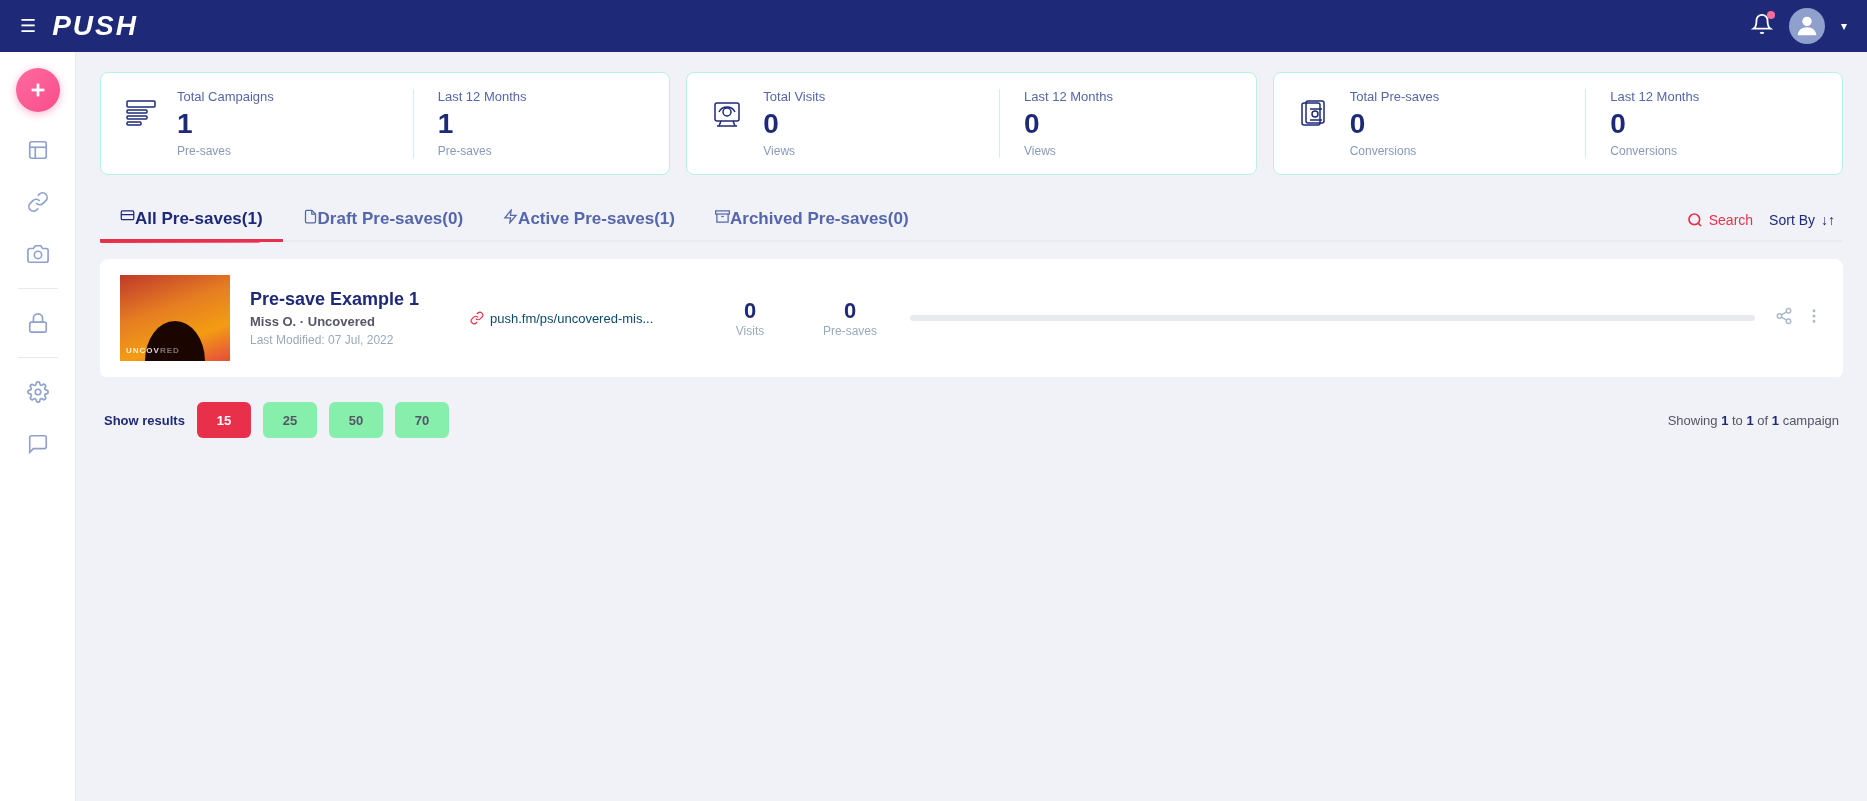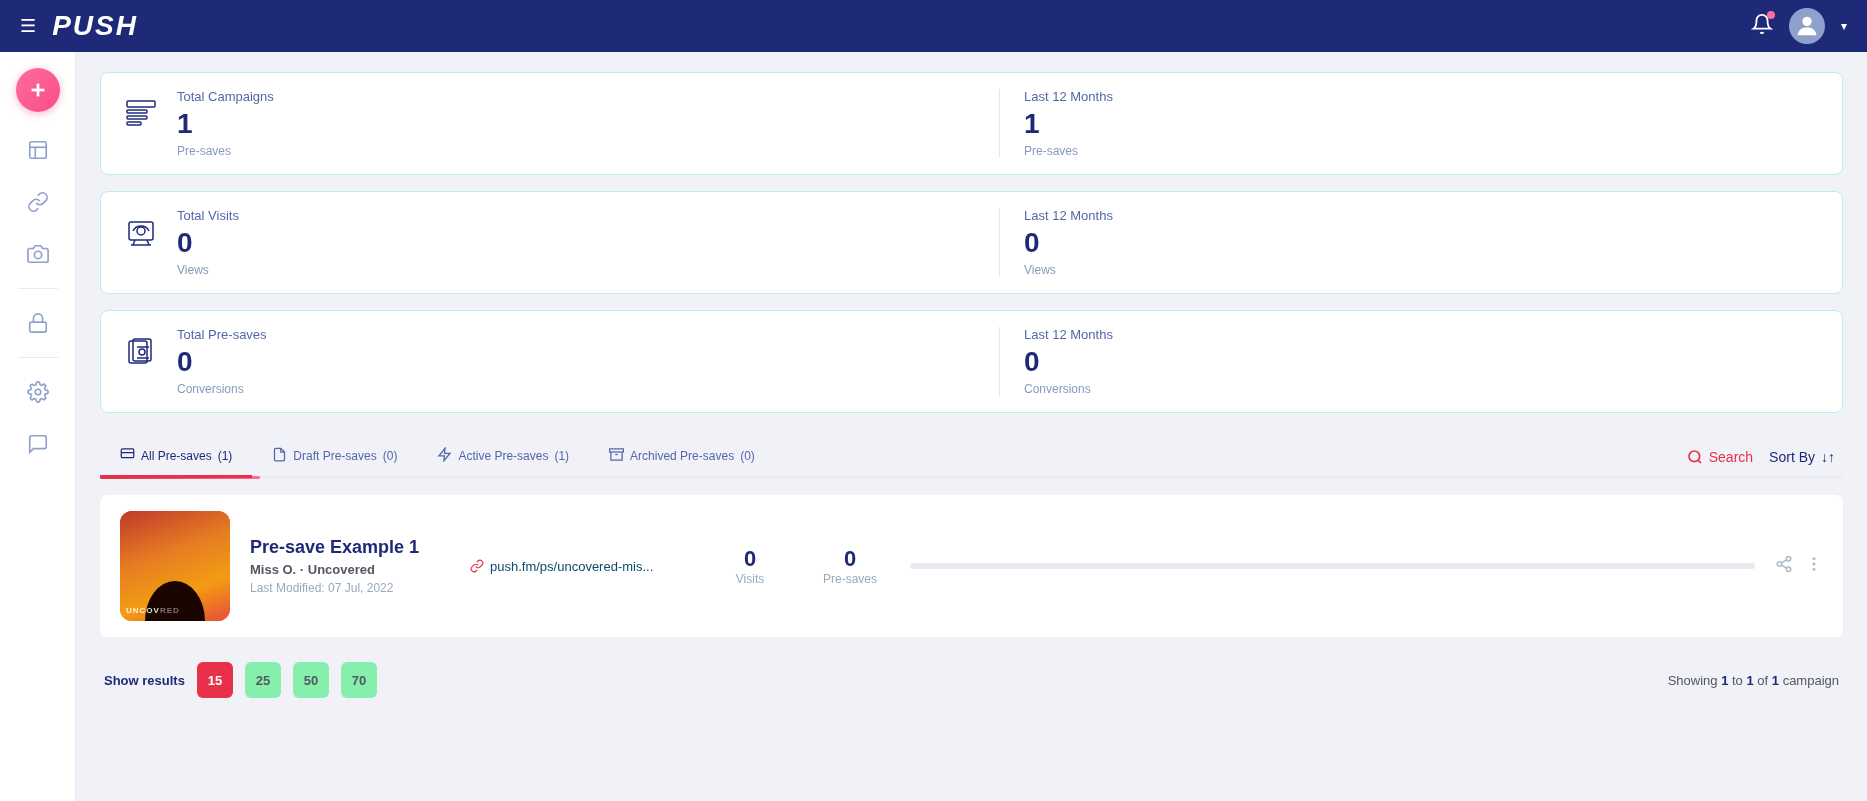--- a/index.html
+++ b/index.html
@@ -52,21 +52,21 @@
       width: 44px; height: 44px; border-radius: 10px;
       display: flex; align-items: center; justify-content: center;
       cursor: pointer; color: #8fa0cc;
     }
     .sidebar-divider { width: 40px; height: 1px; background: #e8eaf0; margin: 4px 0; }
 
     
     .content { flex: 1; overflow-y: auto; padding: 20px 24px; }
 
     
-    .stats-row { display: flex; gap: 16px; margin-bottom: 24px; flex-direction: column; }
+    .stats-row { display: flex; gap: 16px; margin-bottom: 24px; }
     .stat-card {
       background: white;
       border: 1.5px solid #b8f0e8;
       border-radius: 8px;
       padding: 16px 20px;
       flex: 1;
       display: flex;
       gap: 16px;
       align-items: flex-start;
     }
@@ -76,39 +76,39 @@
     .stat-card-value { font-size: 28px; font-weight: 700; color: #1e2a78; }
     .stat-card-sub { font-size: 12px; color: #8899bb; margin-top: 4px; }
 
     
     .tabs-row {
       display: flex; align-items: center; gap: 0;
       border-bottom: 2px solid #e8eaf0;
       margin-bottom: 0;
     }
     .tab {
-      display: flex; align-items: center; gap: 6px;
+      display: flex; align-items: center; 
       padding: 10px 20px; cursor: pointer;
-      font-size: 12px; color: #5566aa; font-weight: 400;
+      font-size: 17px; color: #5566aa; font-weight: 700;
       border-bottom: 3px solid transparent;
       margin-bottom: -2px;
     }
     .tab.active { color: #1e2a78; border-bottom-color: #e8304a; }
     .tabs-spacer { flex: 1; }
     .tabs-actions { display: flex; align-items: center; gap: 16px; padding-right: 8px; }
     .search-btn { display: flex; align-items: center; gap: 6px; color: #e8304a; font-size: 14px; font-weight: 500; cursor: pointer; }
     .sort-btn { display: flex; align-items: center; gap: 6px; color: #1e2a78; font-size: 14px; font-weight: 500; cursor: pointer; justify-content: flex-end; }
 
     
     .campaign-list { background: white; border-radius: 8px; margin-top: 16px; overflow: hidden; }
     .campaign-row {
       display: flex; align-items: center; gap: 20px;
       padding: 16px 20px; border-bottom: 1px solid #f0f2f8;
     }
-    .campaign-thumb { width: 110px; height: 110px; border-radius: 12px; overflow: hidden; flex-shrink: 0; }
+    .campaign-thumb { width: 110px; height: 86px; border-radius: 1px; overflow: hidden; flex-shrink: 0; }
     .campaign-thumb-img {
       width: 100%; height: 100%;
       background: linear-gradient(135deg, #c0392b 0%, #e67e22 50%, #f39c12 100%);
       position: relative;
     }
     .campaign-info { flex: 0 0 200px; }
     .campaign-name { font-size: 18px; font-weight: 700; color: #1e2a78; margin-bottom: 4px; }
     .campaign-artist { font-size: 13px; color: #556; margin-bottom: 4px; font-weight: bold; }
     .campaign-modified { font-size: 12px; color: #99aabb; }
     .campaign-link { display: flex; align-items: center; gap: 6px; color: #0c4a6e; font-size: 13px; flex: 0 0 220px; cursor: pointer; }
@@ -122,21 +122,21 @@
     .campaign-actions .icon { cursor: pointer; font-size: 16px; }
 
     
     .footer-row {
       display: flex; align-items: center; justify-content: space-between;
       padding: 16px 4px; margin-top: 8px;
     }
     .show-results { display: flex; align-items: center; gap: 12px; }
     .show-results-label { font-size: 13px; color: #1e2a78; font-weight: 600; }
     .page-btn {
-      width: 36px; height: 36px; border-radius: 6px;
+      width: 54px; height: 36px; border-radius: 6px;
       display: flex; align-items: center; justify-content: center;
       font-size: 13px; font-weight: 600; cursor: pointer;
       color: #556;
     }
     .page-btn.active { background: #e8304a; color: white; }
     .page-btn:not(.active) { background: #86efac; }
     .pagination-info { font-size: 13px; color: #556; }
     .pagination-info strong { color: #1e2a78; }
   </style>
 </head>

